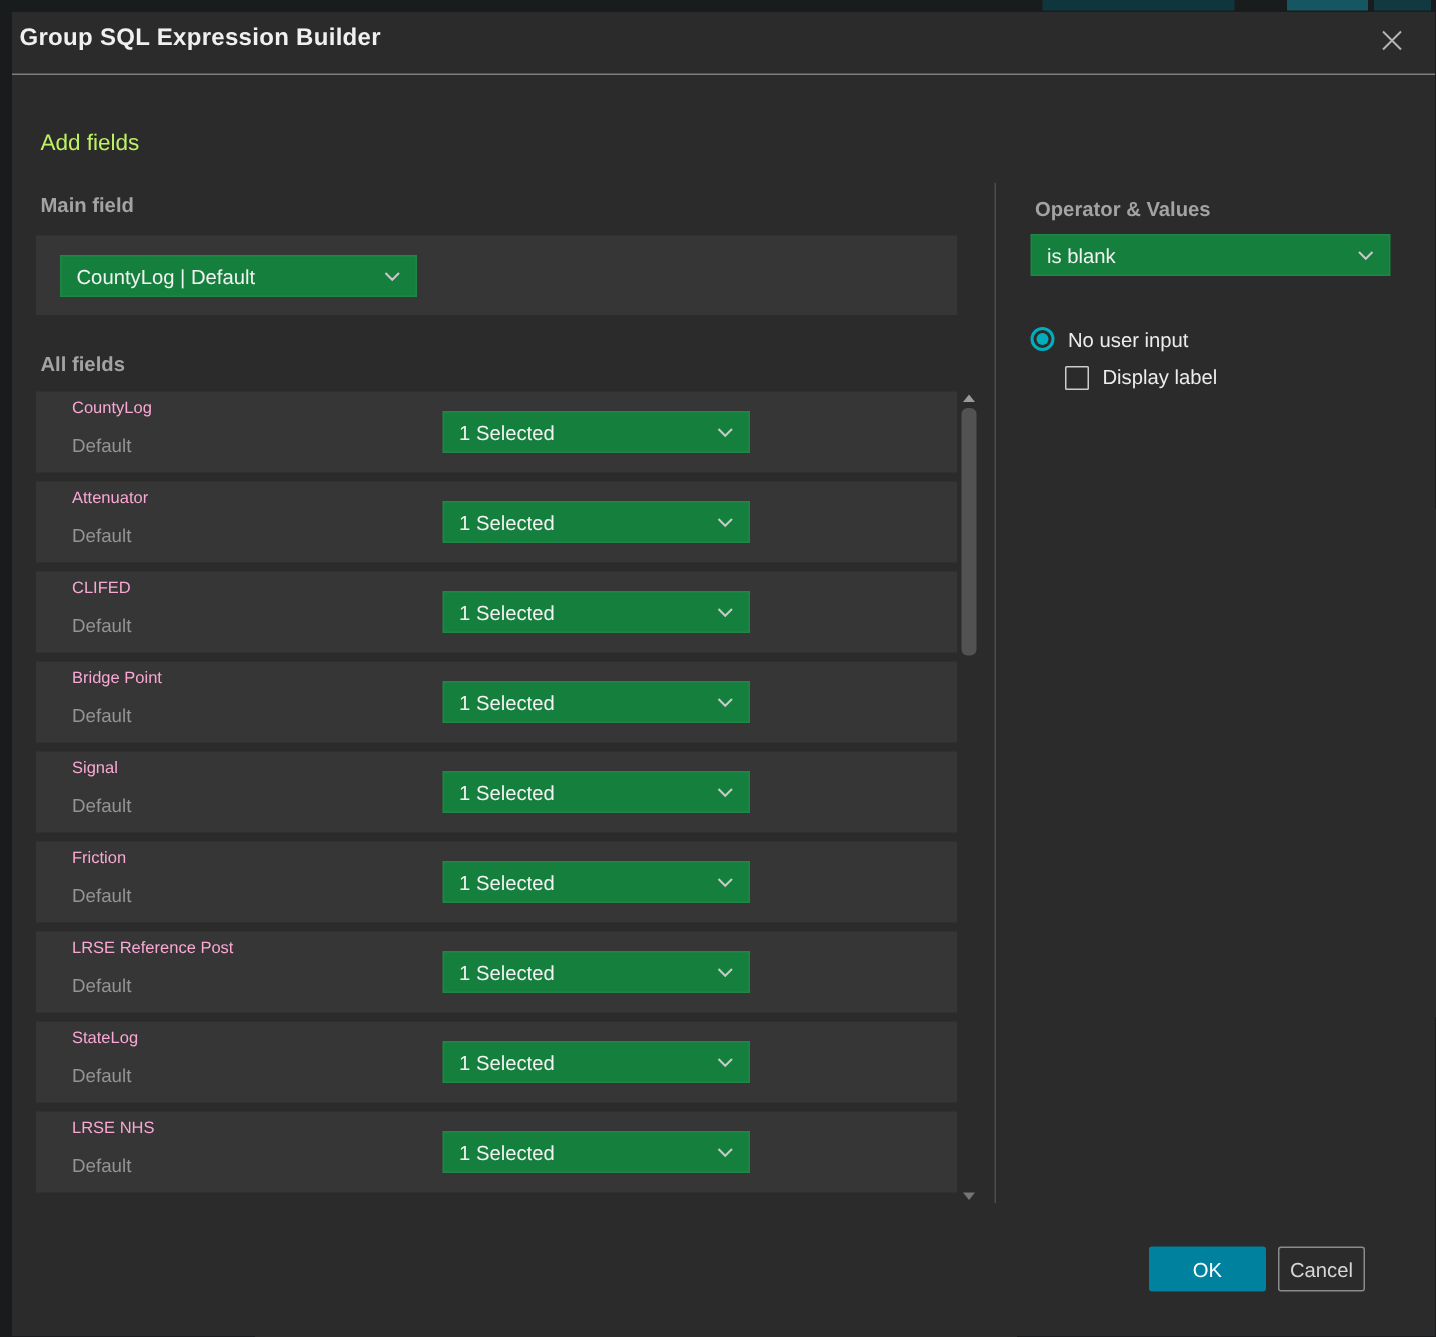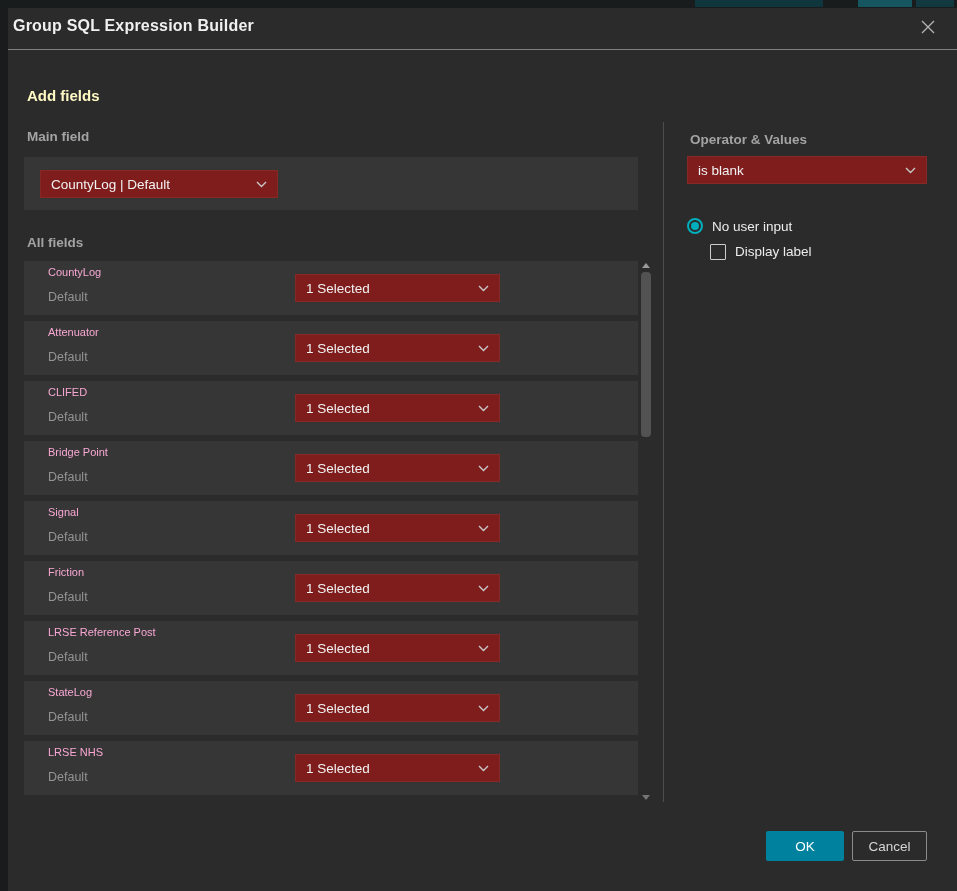--- a/index.html
+++ b/index.html
@@ -10,27 +10,27 @@
   .backdrop-top{position:absolute;left:0;top:0;width:957px;height:8px;background:#191c1d;}
   .remnant{position:absolute;top:0;height:7px;}
   .remnant.r1{left:695px;width:128px;background:#10363d;}
   .remnant.r2{left:858px;width:54px;background:#155660;}
   .remnant.r3{left:916px;width:38px;background:#123840;}
   
   .modal{position:absolute;left:8px;top:8px;width:949px;height:883px;background:#2b2b2b;}
   .titlebar-sep{position:absolute;left:8px;top:49px;width:949px;height:1px;background:#7d7f80;}
   .title{position:absolute;left:13px;top:17px;font-size:16px;font-weight:700;color:#f0f0f0;letter-spacing:.2px;}
   .close-btn{position:absolute;left:914px;top:16px;width:28px;height:26px;display:flex;align-items:center;justify-content:center;cursor:pointer;}
-  .h-add{position:absolute;left:27px;top:87px;font-size:15px;font-weight:700;color:#fef9c3;}
+  .h-add{position:absolute;left:27px;top:87px;font-size:15px;font-weight:400;color:#bef264;}
   .sec-label{position:absolute;font-size:13.5px;font-weight:700;color:#a3a3a3;}
   .lbl-main{left:27px;top:129px;}
   .lbl-all{left:27px;top:235px;}
   .panel-main{position:absolute;left:24px;top:157px;width:614px;height:53px;background:#363636;}
   
-  .dd{position:absolute;height:28px;background:#7f1d1d;border:1px solid rgba(255,255,255,0.05);
+  .dd{position:absolute;height:28px;background:#15803d;border:1px solid rgba(255,255,255,0.05);
       box-sizing:border-box;display:flex;align-items:center;padding:0 10px;cursor:pointer;}
   .dd .dd-text{font-size:13.5px;color:#f2f2f2;white-space:nowrap;}
   .dd .chev{margin-left:auto;display:flex;align-items:center;}
   .dd-layer{left:16px;top:13px;width:238px;}
   .dd-field{left:271px;top:13px;width:205px;}
   .dd-field .cal{margin-right:8px;display:flex;align-items:center;}
   
   .rows{position:absolute;left:24px;top:261px;width:614px;}
   .frow{position:relative;width:614px;height:54px;background:#363636;margin-bottom:6px;}
   .frow .fname{position:absolute;left:24px;top:5px;font-size:11px;color:#f9a8d4;}
@@ -49,21 +49,21 @@
   .radio-row{position:absolute;left:687px;top:218px;display:flex;align-items:center;cursor:pointer;}
   .radio{width:12px;height:12px;border:2px solid #00aebc;border-radius:50%;display:flex;align-items:center;justify-content:center;}
   .radio .dot{width:8px;height:8px;border-radius:50%;background:#00aebc;}
   .radio-row .rlabel{margin-left:9px;font-size:13.5px;color:#ececec;}
   .check-row{position:absolute;left:710px;top:244px;display:flex;cursor:pointer;}
   .checkbox{width:14px;height:14px;border:1px solid #cdcdcd;border-radius:1px;background:transparent;}
   .check-row .clabel{margin-left:9px;font-size:13.5px;color:#ececec;}
   
   .btn-ok{position:absolute;left:766px;top:831px;width:78px;height:30px;background:#00829e;border:none;
           color:#ffffff;font-size:13.5px;font-family:inherit;border-radius:2px;cursor:pointer;}
-  .btn-cancel{position:absolute;left:852px;top:831px;width:75px;height:30px;background:transparent;
+  .btn-cancel{position:absolute;left:852px;top:831px;width:58px;height:30px;background:transparent;
           border:1px solid #8b8b8b;color:#d6d6d6;font-size:13.5px;font-family:inherit;border-radius:2px;cursor:pointer;box-sizing:border-box;}
 </style>
 </head>
 <body>
 
 <div class="screen">
 
   <div class="backdrop-top">
     <div class="remnant r1"></div>
     <div class="remnant r2"></div>

